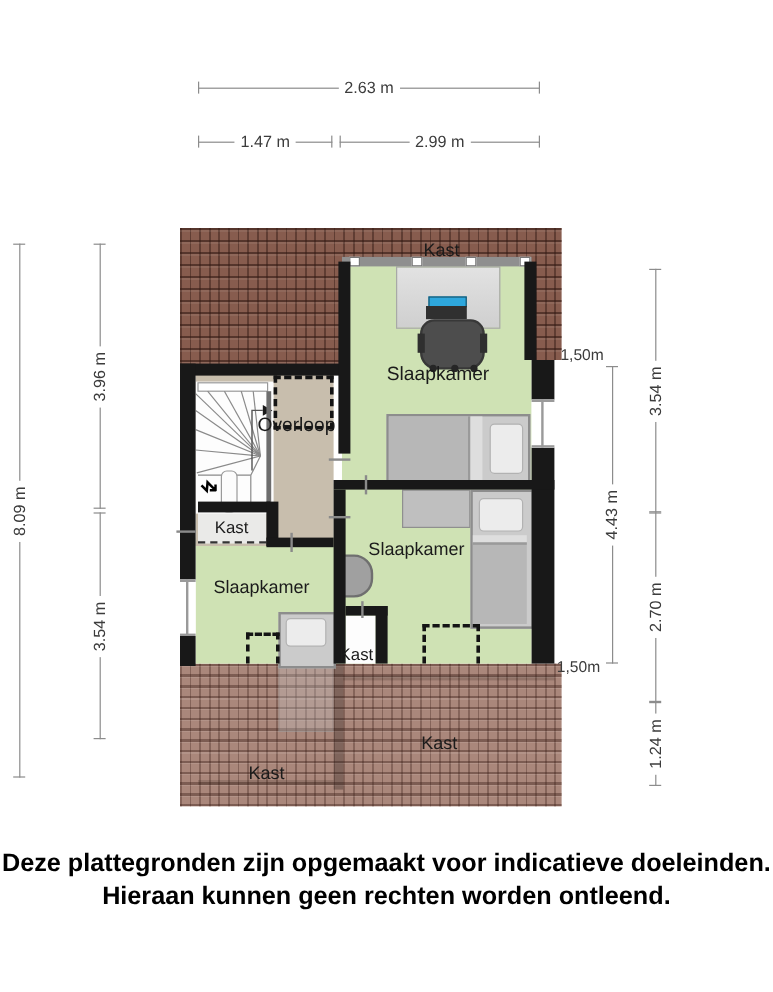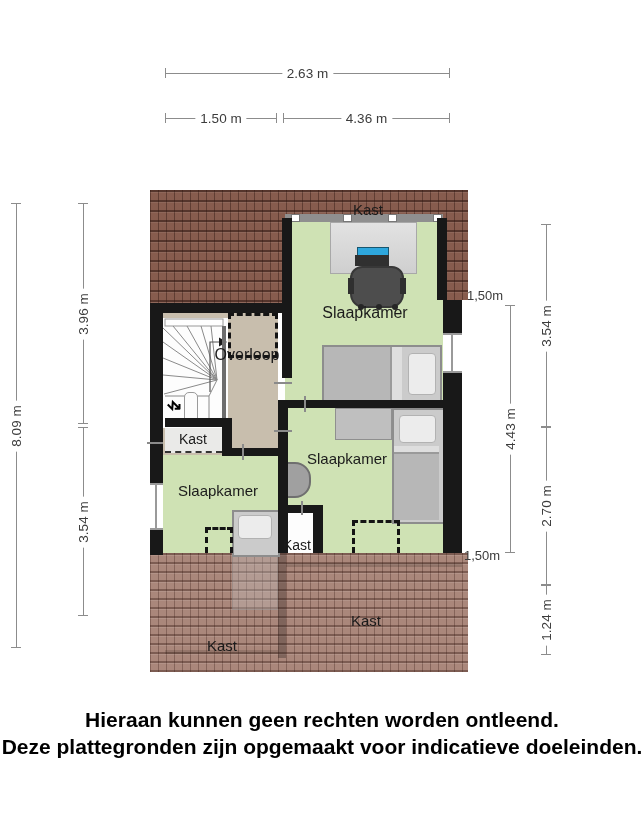--- a/index.html
+++ b/index.html
@@ -66,27 +66,27 @@
 <div class="dim hdim" style="left:165px;top:66px;width:285px;height:14px;">
   <div class="line"></div>
   <div class="tk" style="left:0;"></div>
   <div class="tk" style="right:0;"></div>
   <span class="lab">2.63 m</span>
 </div>
 <div class="dim hdim" style="left:165px;top:111px;width:112px;height:14px;">
   <div class="line"></div>
   <div class="tk" style="left:0;"></div>
   <div class="tk" style="right:0;"></div>
-  <span class="lab">1.50 m</span>
+  <span class="lab">1.47 m</span>
 </div>
 <div class="dim hdim" style="left:283px;top:111px;width:167px;height:14px;">
   <div class="line"></div>
   <div class="tk" style="left:0;"></div>
   <div class="tk" style="right:0;"></div>
-  <span class="lab">4.36 m</span>
+  <span class="lab">2.99 m</span>
 </div>
 
 <div class="dim vdim" style="left:9px;top:203px;width:14px;height:445px;">
   <div class="line"></div>
   <div class="tk" style="top:0;"></div>
   <div class="tk" style="bottom:0;"></div>
   <span class="lab">8.09 m</span>
 </div>
 <div class="dim vdim" style="left:76px;top:203px;width:14px;height:221px;">
   <div class="line"></div>
@@ -251,15 +251,15 @@
   <span class="rlabel" style="left:97px;top:165px;font-size:16px;">Overloop</span>
   <span class="rlabel" style="left:43px;top:249px;font-size:14px;">Kast</span>
   <span class="rlabel" style="left:68px;top:300px;font-size:15px;">Slaapkamer</span>
   <span class="rlabel" style="left:197px;top:268px;font-size:15px;">Slaapkamer</span>
   <span class="rlabel" style="left:147px;top:355px;font-size:14px;">Kast</span>
   <span class="rlabel" style="left:72px;top:455px;font-size:15px;">Kast</span>
   <span class="rlabel" style="left:216px;top:430px;font-size:15px;">Kast</span>
 </div>
 
 <div id="disclaimer">
+  <div>Deze plattegronden zijn opgemaakt voor indicatieve doeleinden.</div>
   <div>Hieraan kunnen geen rechten worden ontleend.</div>
-  <div>Deze plattegronden zijn opgemaakt voor indicatieve doeleinden.</div>
 </div>
 
 </body></html>

